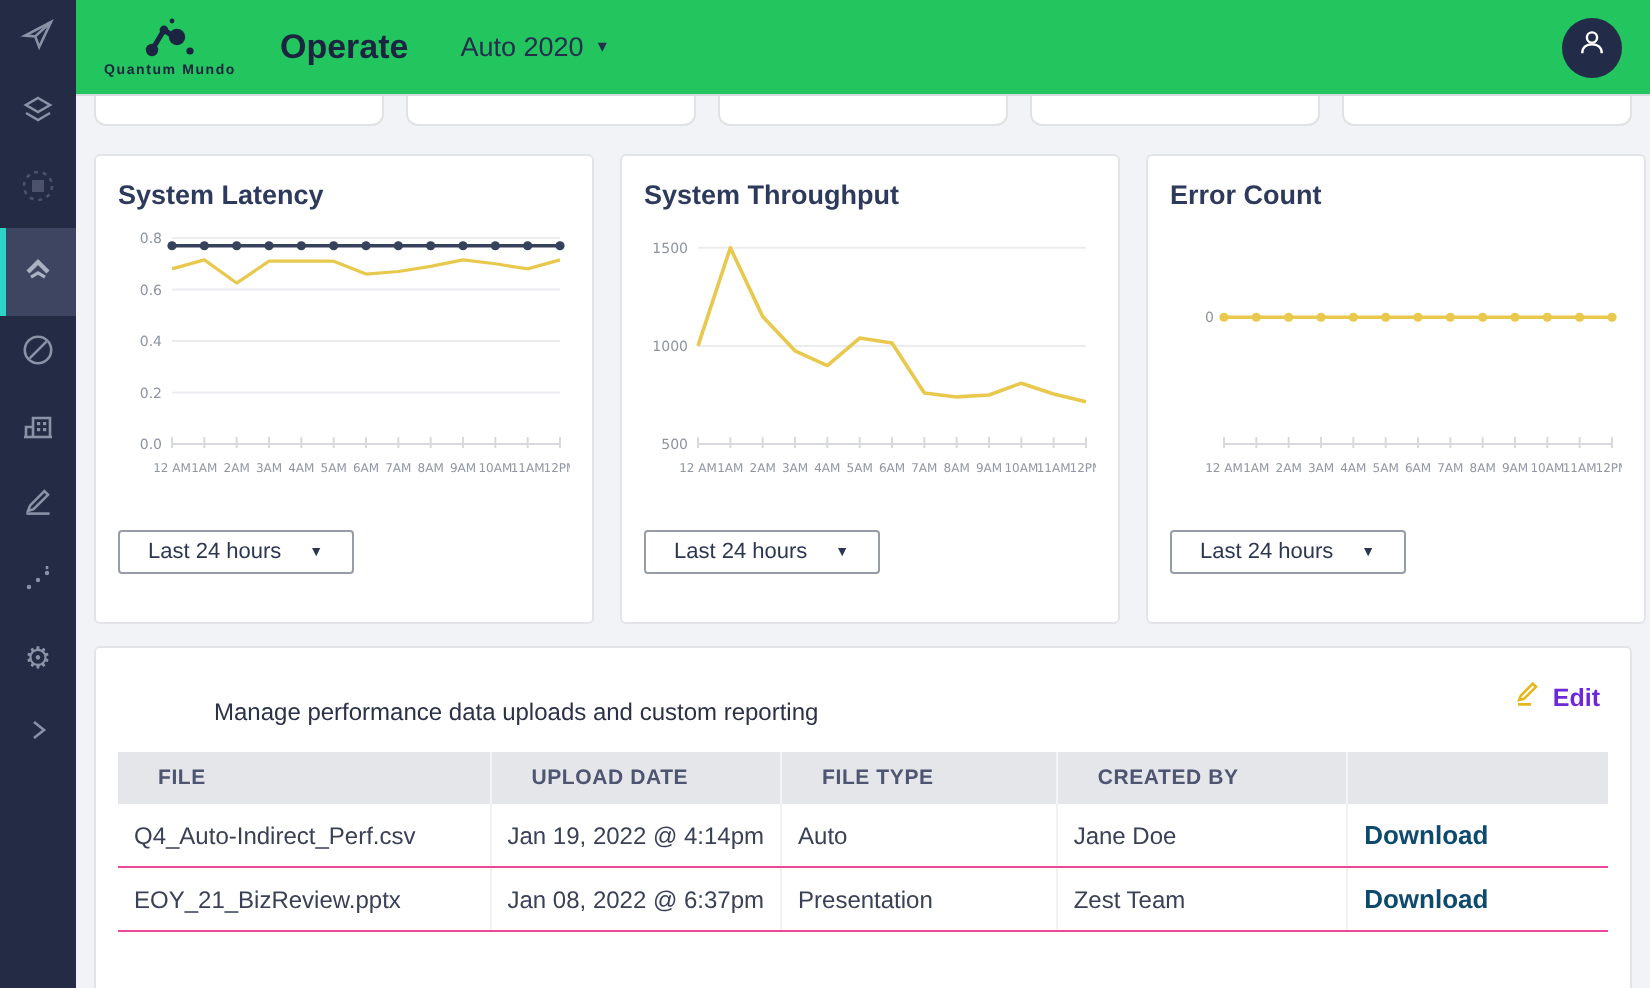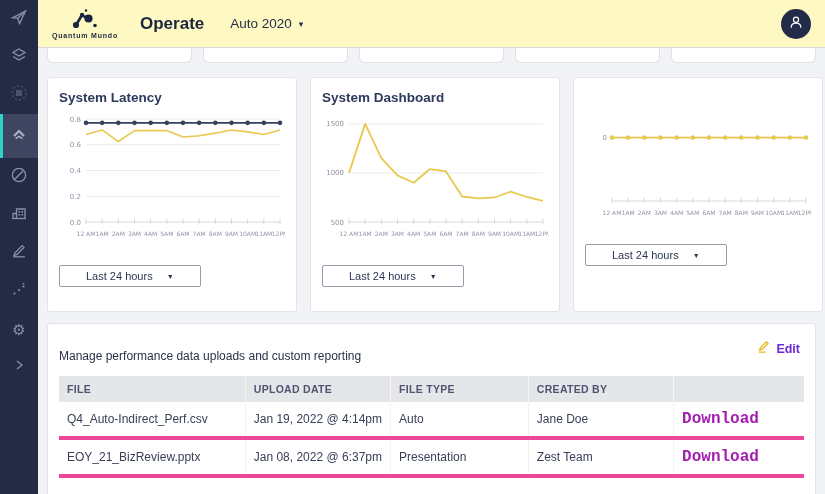--- a/index.html
+++ b/index.html
@@ -10,21 +10,21 @@
   .sidebar { position:fixed; left:0; top:0; width:38px; height:494px; background:#242b45; z-index:30; }
   .side-item { width:38px; height:38px; display:flex; align-items:center; justify-content:center; position:relative; cursor:pointer; }
   .side-item svg { stroke:#8a92a6; fill:none; stroke-width:1.3; }
   .side-item.faded { opacity:.38; }
   .side-item.active { background:#3d4560; height:44px; }
   .side-item.active::before { content:""; position:absolute; left:0; top:0; bottom:0; width:3px; background:#2ed3c5; }
   .side-item.active svg { stroke:#aab1c2; }
   .side-gear { color:#8a92a6; font-size:15px; line-height:1; }
 
   
-  .navbar { position:fixed; left:38px; top:0; right:0; height:48px; background:#fef9c3;
+  .navbar { position:fixed; left:38px; top:0; right:0; height:48px; background:#22c55e;
     border-bottom:1px solid #d9dade; display:flex; align-items:center; padding:0 14px; z-index:20; }
   .logo-block { display:flex; flex-direction:column; align-items:center; margin-right:22px; }
   .logo-block svg { display:block; }
   .company-name { font-size:7px; font-weight:bold; letter-spacing:.8px; color:#1b2440; margin-top:1px; white-space:nowrap; }
   .product-name { font-size:17px; font-weight:bold; color:#1b2440; margin-right:26px; }
   .program-select { display:flex; align-items:center; gap:7px; font-size:13.5px; color:#252e4d; margin-right:26px; cursor:pointer; }
   .program-select .chev { font-size:9px; color:#252e4d; }
   .nav-items { display:flex; align-items:center; gap:24px; }
   .nav-item { font-size:13.5px; color:#252e4d; cursor:pointer; white-space:nowrap; }
   .avatar { margin-left:auto; width:30px; height:30px; border-radius:50%; background:#222b47;
@@ -36,38 +36,38 @@
   .cutoff-row { display:flex; gap:11px; padding:0 9px; }
   .cutoff-card { flex:1; height:15px; background:#fff; border:1px solid #e1e2e6; border-top:none;
     border-radius:0 0 6px 6px; }
 
   .charts-row { display:flex; gap:13px; padding:0 9px; margin-top:14px; }
   .chart-card { flex:1; background:#fff; border:1px solid #e3e4e8; border-radius:3px; padding:12px 11px 12px; height:235px; }
   .chart-title { font-size:13.5px; font-weight:bold; color:#2e3a5c; margin-bottom:6px; }
   .chart-svg { display:block; }
   svg text { font-family:"DejaVu Sans","Liberation Sans",sans-serif; }
   .range-btn { margin-top:4px; display:inline-flex; align-items:center; gap:14px; background:#fff;
-    border:1px solid #979da8; border-radius:2px; padding:4px 26px; font-size:11px; color:#2c3653; cursor:pointer; }
+    border:1px solid #979da8; border-radius:2px; padding:4px 14px; font-size:11px; color:#2c3653; cursor:pointer; }
   .range-btn .caret { font-size:7px; color:#2c3653; }
 
   .reports-card { margin:11px 9px 0; background:#fff; border:1px solid #e3e4e8; border-radius:3px;
     padding:15px 11px 0; position:relative; height:200px; overflow:hidden; }
   .reports-title { font-size:17px; font-weight:bold; color:#222c49; }
-  .reports-sub { font-size:12px; color:#2b3147; margin-top:10px; }
+  .reports-sub { font-size:12px; color:#2b3147; margin-top:10px;margin-left:48px; }
   .edit-link { position:absolute; right:15px; top:16px; display:flex; align-items:center; gap:5px;
     color:#6d28d9; font-size:12.5px; font-weight:bold; cursor:pointer; }
 
   table.reports { width:100%; border-collapse:collapse; margin-top:13px; table-layout:fixed; }
   table.reports th { background:#e5e6ea; text-align:left; font-size:10.5px; font-weight:bold; color:#4d5570;
-    letter-spacing:.3px; padding:7px 8px; border-left:1px solid #f4f4f6; }
+    letter-spacing:.3px; padding:7px 20px; border-left:1px solid #f4f4f6; }
   table.reports th:first-child { border-left:none; }
-  table.reports td { font-size:12px; color:#3a4157; padding:8px 8px; border-bottom:4px solid #ec4899;
+  table.reports td { font-size:12px; color:#3a4157; padding:8px 8px; border-bottom:1px solid #ec4899;
     border-left:1px solid #f1f2f4; white-space:nowrap; overflow:hidden; }
   table.reports td:first-child { border-left:none; }
-  .dl-link { color:#a21caf; font-weight:bold; font-size:16px; cursor:pointer;font-family:Liberation Mono, monospace; }
+  .dl-link { color:#0c4a6e; font-weight:bold; font-size:13px; cursor:pointer; }
   col.c-file{width:25%} col.c-date{width:19.5%} col.c-type{width:18.5%} col.c-by{width:19.5%} col.c-act{width:17.5%}
 </style>
 </head>
 <body>
 
 <nav class="sidebar">
   <div class="side-item">
     <span><svg width="18" height="18" viewBox="0 0 18 18">
           <path d="M2.5 9.8 L15.5 3 L9.6 15.5 L7.6 10.2 Z"></path>
           <path d="M7.6 10.2 L15.5 3"></path>
@@ -230,21 +230,21 @@
           <circle cx="221" cy="11.862500000000004" r="2.3" fill="#36415c"></circle>
           <polyline points="27,23.45 43.16666666666667,18.94375000000001 59.333333333333336,30.531250000000007 75.5,19.587500000000013 91.66666666666667,19.587500000000013 107.83333333333333,19.587500000000013 124,26.025000000000002 140.16666666666669,24.7375 156.33333333333334,22.162500000000012 172.5,18.94375000000001 188.66666666666666,20.87500000000001 204.83333333333334,23.45 221,18.94375000000001" fill="none" stroke="#e8c84d" stroke-width="1.6" stroke-linejoin="round"></polyline>
         </svg>
     <button class="range-btn">
       <span class="range-label">Last 24 hours</span>
       <span class="caret">▼</span>
     </button>
   </div>
 
   <div class="chart-card">
-    <div class="chart-title">System Dashboard</div>
+    <div class="chart-title">System Throughput</div>
     <svg class="chart-svg" width="226" height="150">
           <text x="22" y="113.5" text-anchor="end" font-size="7" fill="#8e94a3">500</text>
           <line x1="27" x2="221" y1="61.952380952380956" y2="61.952380952380956" stroke="#ebecf0" stroke-width="1"></line>
           <text x="22" y="64.45238095238096" text-anchor="end" font-size="7" fill="#8e94a3">1000</text>
           <line x1="27" x2="221" y1="12.904761904761905" y2="12.904761904761905" stroke="#ebecf0" stroke-width="1"></line>
           <text x="22" y="15.404761904761905" text-anchor="end" font-size="7" fill="#8e94a3">1500</text>
           <line x1="27" x2="221" y1="111" y2="111" stroke="#d7d9de" stroke-width="1"></line>
           <line x1="27" x2="27" y1="107.5" y2="113" stroke="#d7d9de" stroke-width="1"></line>
           <text x="27" y="125" text-anchor="middle" font-size="6" fill="#9096a4">12 AM</text>
           <line x1="43.16666666666667" x2="43.16666666666667" y1="107.5" y2="113" stroke="#d7d9de" stroke-width="1"></line>
@@ -273,20 +273,21 @@
           <text x="221" y="125" text-anchor="middle" font-size="6" fill="#9096a4">12PM</text>
           <polyline points="27,61.952380952380956 43.16666666666667,12.904761904761905 59.333333333333336,47.238095238095234 75.5,64.40476190476191 91.66666666666667,71.76190476190476 107.83333333333333,58.028571428571425 124,60.480952380952374 140.16666666666669,85.4952380952381 156.33333333333334,87.45714285714286 172.5,86.47619047619047 188.66666666666666,80.5904761904762 204.83333333333334,85.98571428571428 221,89.9095238095238" fill="none" stroke="#e8c84d" stroke-width="1.8" stroke-linejoin="round"></polyline>
         </svg>
     <button class="range-btn">
       <span class="range-label">Last 24 hours</span>
       <span class="caret">▼</span>
     </button>
   </div>
 
   <div class="chart-card">
+    <div class="chart-title">Error Count</div>
     <svg class="chart-svg" width="226" height="150">
           <line x1="27" x2="221" y1="47.61538461538461" y2="47.61538461538461" stroke="#ebecf0" stroke-width="1"></line>
           <text x="22" y="50.11538461538461" text-anchor="end" font-size="7" fill="#8e94a3">0</text>
           <line x1="27" x2="221" y1="111" y2="111" stroke="#d7d9de" stroke-width="1"></line>
           <line x1="27" x2="27" y1="107.5" y2="113" stroke="#d7d9de" stroke-width="1"></line>
           <text x="27" y="125" text-anchor="middle" font-size="6" fill="#9096a4">12 AM</text>
           <line x1="43.16666666666667" x2="43.16666666666667" y1="107.5" y2="113" stroke="#d7d9de" stroke-width="1"></line>
           <text x="43.16666666666667" y="125" text-anchor="middle" font-size="6" fill="#9096a4">1AM</text>
           <line x1="59.333333333333336" x2="59.333333333333336" y1="107.5" y2="113" stroke="#d7d9de" stroke-width="1"></line>
           <text x="59.333333333333336" y="125" text-anchor="middle" font-size="6" fill="#9096a4">2AM</text>

